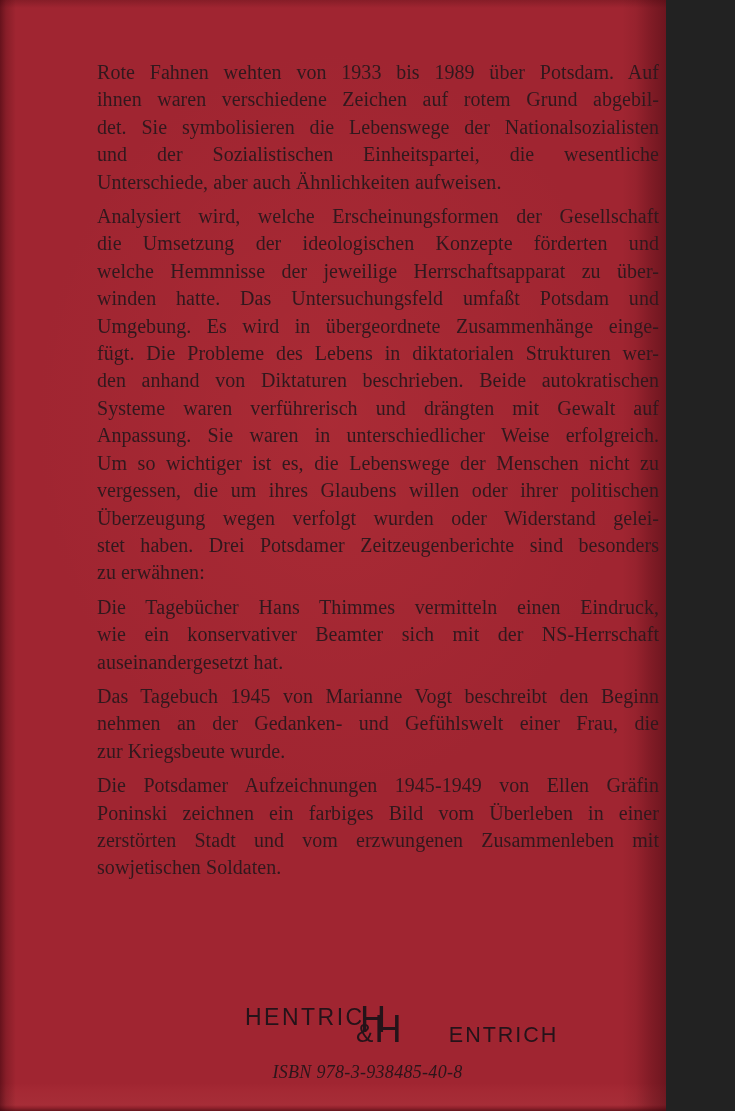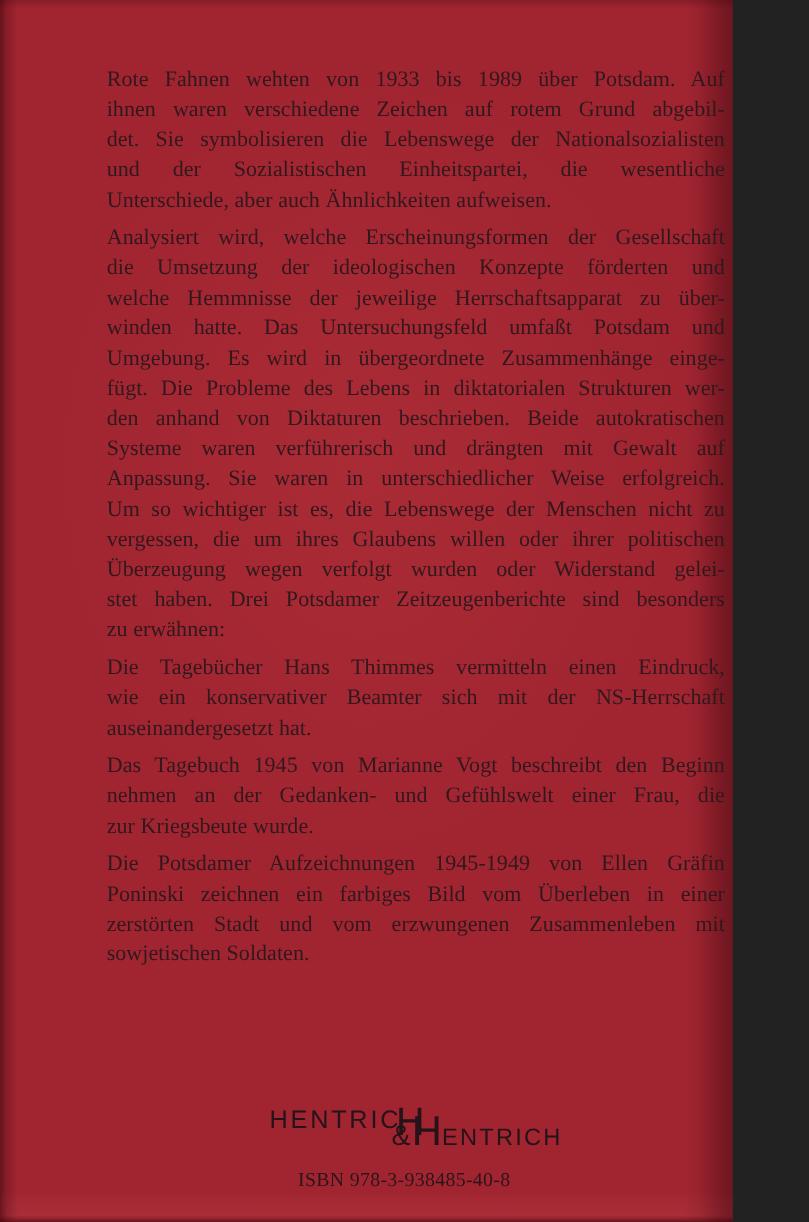--- a/index.html
+++ b/index.html
@@ -39,30 +39,31 @@
     font-family: "Liberation Sans", sans-serif;
     color: #241319;
     line-height: 1;
     font-weight: 400;
   }
   .logo-l1 { left: 245px; top: 1006px; font-size: 23px; letter-spacing: 2.5px; }
   .logo-htall { left: 360px; top: 1002px; font-size: 36px; }
   .logo-l2 { left: 356px; top: 1012px; font-size: 22px; letter-spacing: 2px; line-height: 34px; }
   .logo-l2 .amp { font-size: 26px; letter-spacing: 1px; }
   .logo-l2 .hbig { font-size: 38px; letter-spacing: 0; }
-  .logo-l2 .rest { font-size: 21.5px; }
+  .logo-l2 .rest { font-size: 21.5px; margin-left: 47px; }
   .isbn {
     position: absolute;
     top: 1062px;
     left: 0;
     width: 735px;
     text-align: center;
     font-size: 18px;
     letter-spacing: 0.3px;
     color: #2b151a;
+    font-style: italic;
   }
 </style>
 </head>
 <body>
 
 <div class="cover">
 
   <div class="text-block">
 
     <div class="para">

